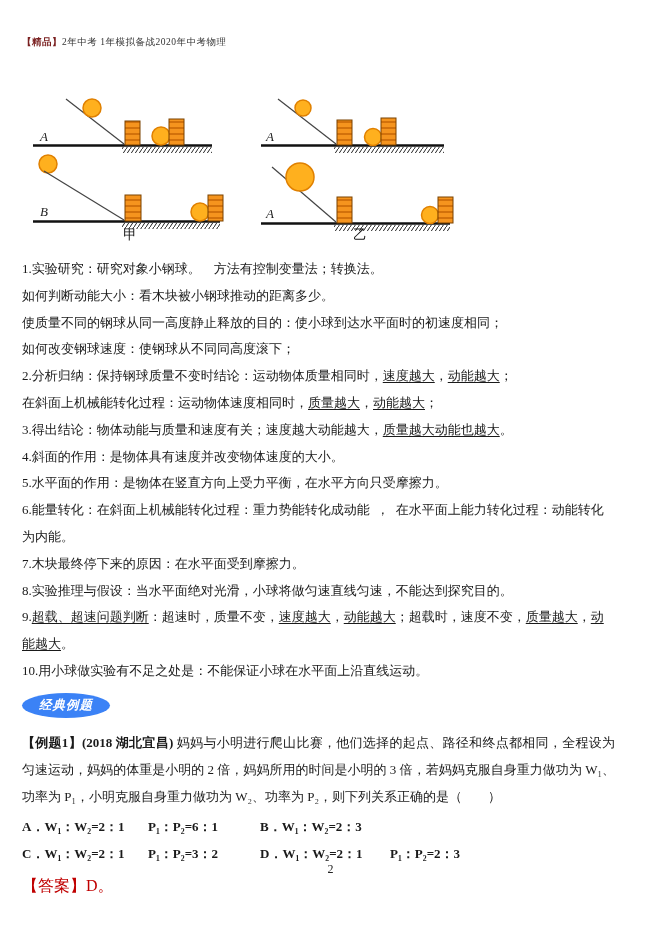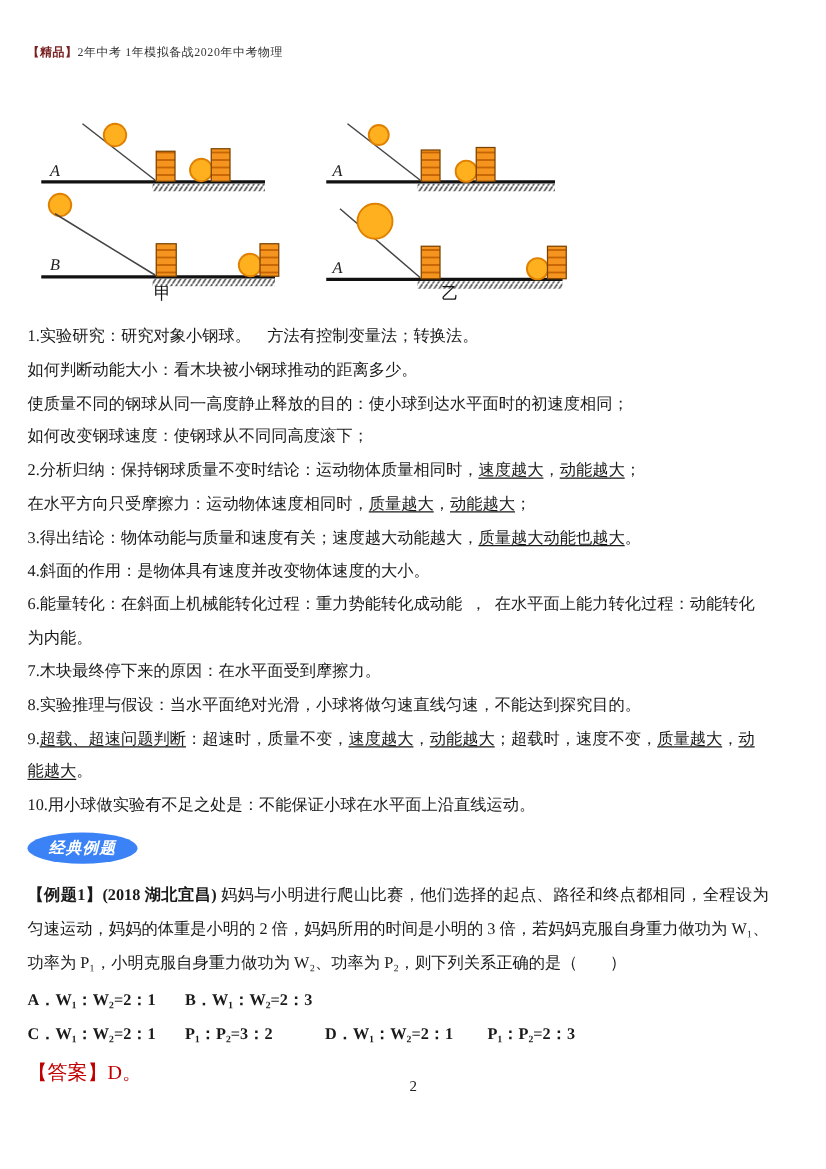--- a/index.html
+++ b/index.html
@@ -115,39 +115,41 @@
     </svg>
 
   </div>
 
   <div class="notes">
       <p class="note"><span>1.实验研究：研究对象小钢球。    方法有控制变量法；转换法。</span></p>
       <p class="note"><span>如何判断动能大小：看木块被小钢球推动的距离多少。</span></p>
       <p class="note"><span>使质量不同的钢球从同一高度静止释放的目的：使小球到达水平面时的初速度相同；</span></p>
       <p class="note"><span>如何改变钢球速度：使钢球从不同同高度滚下；</span></p>
       <p class="note"><span>2.分析归纳：保持钢球质量不变时结论：运动物体质量相同时，</span><span class="u">速度越大</span><span>，</span><span class="u">动能越大</span><span>；</span></p>
-      <p class="note"><span>在水平方向只受摩擦力：运动物体速度相同时，</span><span class="u">质量越大</span><span>，</span><span class="u">动能越大</span><span>；</span></p>
+      <p class="note"><span>在斜面上机械能转化过程：运动物体速度相同时，</span><span class="u">质量越大</span><span>，</span><span class="u">动能越大</span><span>；</span></p>
       <p class="note"><span>3.得出结论：物体动能与质量和速度有关；速度越大动能越大，</span><span class="u">质量越大动能也越大</span><span>。</span></p>
       <p class="note"><span>4.斜面的作用：是物体具有速度并改变物体速度的大小。</span></p>
+      <p class="note"><span>5.水平面的作用：是物体在竖直方向上受力平衡，在水平方向只受摩擦力。</span></p>
       <p class="note"><span>6.能量转化：在斜面上机械能转化过程：重力势能转化成动能  ，  在水平面上能力转化过程：动能转化为内能。</span></p>
       <p class="note"><span>7.木块最终停下来的原因：在水平面受到摩擦力。</span></p>
       <p class="note"><span>8.实验推理与假设：当水平面绝对光滑，小球将做匀速直线匀速，不能达到探究目的。</span></p>
       <p class="note"><span>9.</span><span class="u">超载、超速问题判断</span><span>：超速时，质量不变，</span><span class="u">速度越大</span><span>，</span><span class="u">动能越大</span><span>；超载时，速度不变，</span><span class="u">质量越大</span><span>，</span><span class="u">动能越大</span><span>。</span></p>
       <p class="note"><span>10.用小球做实验有不足之处是：不能保证小球在水平面上沿直线运动。</span></p>
     </div>
 
   <div class="badge">
     <span>经典例题</span>
   </div>
 
   <p class="problem"><span class="b">【例题1】(2018 湖北宜昌) </span><span>妈妈与小明进行爬山比赛，他们选择的起点、路径和终点都相同，全程设为匀速运动，妈妈的体重是小明的 2 倍，妈妈所用的时间是小明的 3 倍，若妈妈克服自身重力做功为 W₁、功率为 P₁，小明克服自身重力做功为 W₂、功率为 P₂，则下列关系正确的是（　　）</span></p>
 
   <div class="opts">
       <div class="opt-row">
         <span class="opt-c0">A．W₁：W₂=2：1</span>
+        <span class="opt-c1">P₁：P₂=6：1</span>
         <span class="opt-c2">B．W₁：W₂=2：3</span>
       </div>
       <div class="opt-row">
         <span class="opt-c0">C．W₁：W₂=2：1</span>
         <span class="opt-c1">P₁：P₂=3：2</span>
         <span class="opt-c2">D．W₁：W₂=2：1</span>
         <span class="opt-c3">P₁：P₂=2：3</span>
       </div>
     </div>
 

